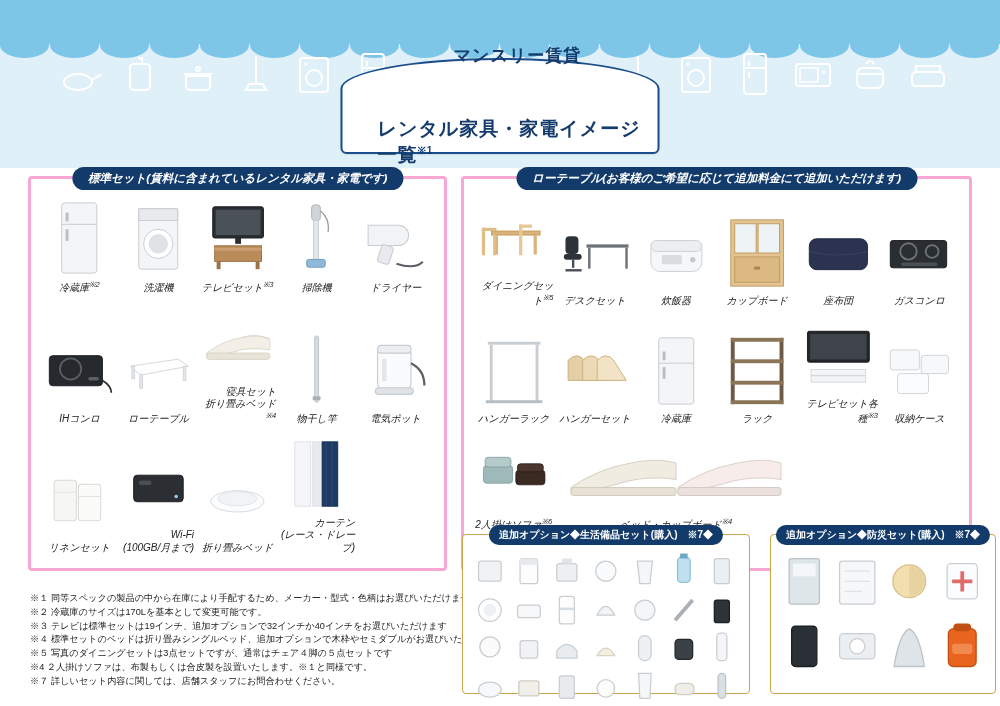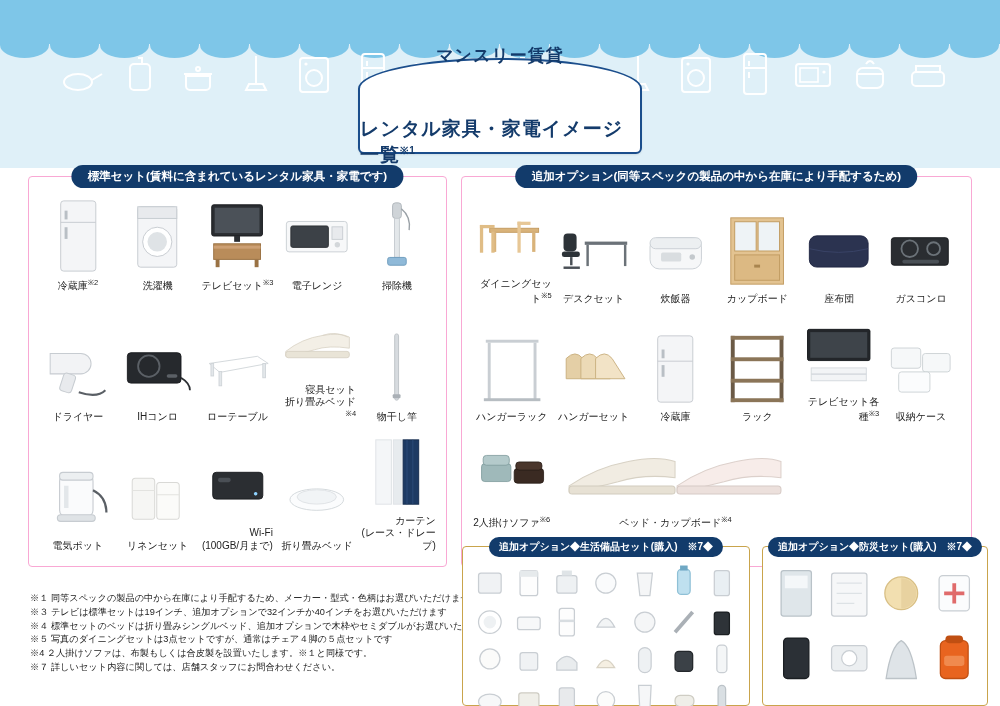--- a/index.html
+++ b/index.html
@@ -63,20 +63,21 @@
     height: 92px;
     background: #ffffff;
     border: 2px solid #1b4e8c;
     border-radius: 50% 50% 6px 6px / 32% 32% 6px 6px;
     box-shadow: 0 1px 2px rgba(0,0,0,.08);
     display: flex;
     flex-direction: column;
     align-items: center;
     justify-content: center;
     gap: 4px;
+    padding-left: 35px;
   }
   .title-line1 {
     font-size: 17px;
     font-weight: bold;
     color: #143b6b;
     letter-spacing: 1px;
   }
   .title-line2 {
     font-size: 19px;
     font-weight: bold;
@@ -87,25 +88,26 @@
   .title-line2 sup { font-size: 10px; }
 
   
   .main {
     position: relative;
     padding: 8px 28px 0 28px;
     display: flex;
     gap: 14px;
   }
   .panel {
-    border: 1px solid #f9a8d4;
+    border: 3px solid #f9a8d4;
     border-radius: 4px;
     background: #fff;
     position: relative;
     padding: 18px 10px 8px 10px;
+    font-style: italic;
   }
   .panel-title {
     position: absolute;
     top: -12px;
     left: 50%;
     transform: translateX(-50%);
     background: #123b6b;
     color: #fff;
     font-size: 11.5px;
     font-weight: bold;
@@ -157,23 +159,23 @@
     font-size: 9.2px;
     line-height: 1.5;
     color: #222;
   }
   .notes div { white-space: nowrap; }
 
   
   .bottom-row {
     position: absolute;
     left: 462px;
-    top: 546px;
+    top: 534px;
     display: flex;
-    gap: 12px;
+    gap: 20px;
   }
   .bpanel {
     border: 1px solid #c9a44c;
     border-radius: 4px;
     position: relative;
     padding: 16px 8px 6px 8px;
     background: #fff;
   }
   .bpanel-1 { width: 270px; height: 136px; }
   .bpanel-2 { width: 208px; height: 136px; }
@@ -403,31 +405,20 @@
               <rect x="12" y="48" width="48" height="16" fill="#b98c5a" stroke="#9a7244"></rect>
               <rect x="12" y="50" width="48" height="3" fill="#cda074"></rect>
               <rect x="14" y="64" width="4" height="8" fill="#9a7244"></rect>
               <rect x="54" y="64" width="4" height="8" fill="#9a7244"></rect>
             </svg>
         </div>
         <div class="cap"><span>テレビセット</span><sup>※3</sup></div>
       </div>
       <div class="cell">
         <div class="thumb">
-          <svg viewBox="0 0 80 80">
-              <rect x="6" y="24" width="68" height="34" rx="3" fill="#f7f8f9" stroke="#c7ccd1"></rect>
-              <rect x="11" y="29" width="42" height="24" rx="2" fill="#3c4147" stroke="#2a2d31"></rect>
-              <rect x="57" y="30" width="12" height="14" fill="#e8eaed" stroke="#c7ccd1"></rect>
-              <circle cx="63" cy="50" r="3" fill="#d3d7da"></circle>
-            </svg>
-        </div>
-        <div class="cap"><span>電子レンジ</span><sup></sup></div>
-      </div>
-      <div class="cell">
-        <div class="thumb">
           <svg viewBox="0 0 44 80">
               <rect x="17" y="6" width="9" height="16" rx="3" fill="#cfd4d8" stroke="#b2b8bd"></rect>
               <rect x="19" y="22" width="5" height="40" fill="#e3e7ea" stroke="#c7ccd1"></rect>
               <rect x="12" y="62" width="19" height="8" rx="2" fill="#8fb9d8" stroke="#6f9cbd"></rect>
               <path d="M26 12 q10 8 8 22" fill="none" stroke="#9aa1a7" stroke-width="1.4"></path>
             </svg>
         </div>
         <div class="cap"><span>掃除機</span><sup></sup></div>
       </div>
 
@@ -535,21 +526,21 @@
               <path d="M40 6 v66 M46 6 v66" stroke="#2b4a78"></path>
             </svg>
         </div>
         <div class="cap"><span>カーテン
 (レース・ドレープ)</span></div>
       </div>
     </div>
   </div>
 
   <div class="panel panel-right">
-    <div class="panel-title">追加オプション(同等スペックの製品の中から在庫により手配するため)</div>
+    <div class="panel-title">ローテーブル(お客様のご希望に応じて追加料金にて追加いただけます)</div>
     <div class="grid grid-6">
 
       <div class="cell">
         <div class="thumb">
           <svg viewBox="0 0 90 70">
               <rect x="18" y="26" width="60" height="5" fill="#d9b37a" stroke="#bf9456"></rect>
               <rect x="22" y="31" width="4" height="24" fill="#d9b37a"></rect>
               <rect x="70" y="31" width="4" height="24" fill="#d9b37a"></rect>
               <rect x="6" y="22" width="4" height="34" fill="#e0bd86"></rect>
               <rect x="6" y="22" width="18" height="4" fill="#e0bd86"></rect>
@@ -706,20 +697,21 @@
             </svg>
         </div>
         <div class="cap"><span>ベッド・カップボード</span><sup>※4</sup></div>
       </div>
     </div>
   </div>
 </div>
 
 <div class="notes">
   <div>※１ 同等スペックの製品の中から在庫により手配するため、メーカー・型式・色柄はお選びいただけません</div>
+  <div>※２ 冷蔵庫のサイズは170Lを基本として変更可能です。</div>
   <div>※３ テレビは標準セットは19インチ、追加オプションで32インチか40インチをお選びいただけます</div>
   <div>※４ 標準セットのベッドは折り畳みシングルベッド、追加オプションで木枠やセミダブルがお選びいただけます。</div>
   <div>※５ 写真のダイニングセットは3点セットですが、通常はチェア４脚の５点セットです</div>
   <div>※4 ２人掛けソファは、布製もしくは合皮製を設置いたします。※１と同様です。</div>
   <div>※７ 詳しいセット内容に関しては、店舗スタッフにお問合わせください。</div>
 </div>
 
 <div class="bottom-row">
 
   <div class="bpanel bpanel-1">

